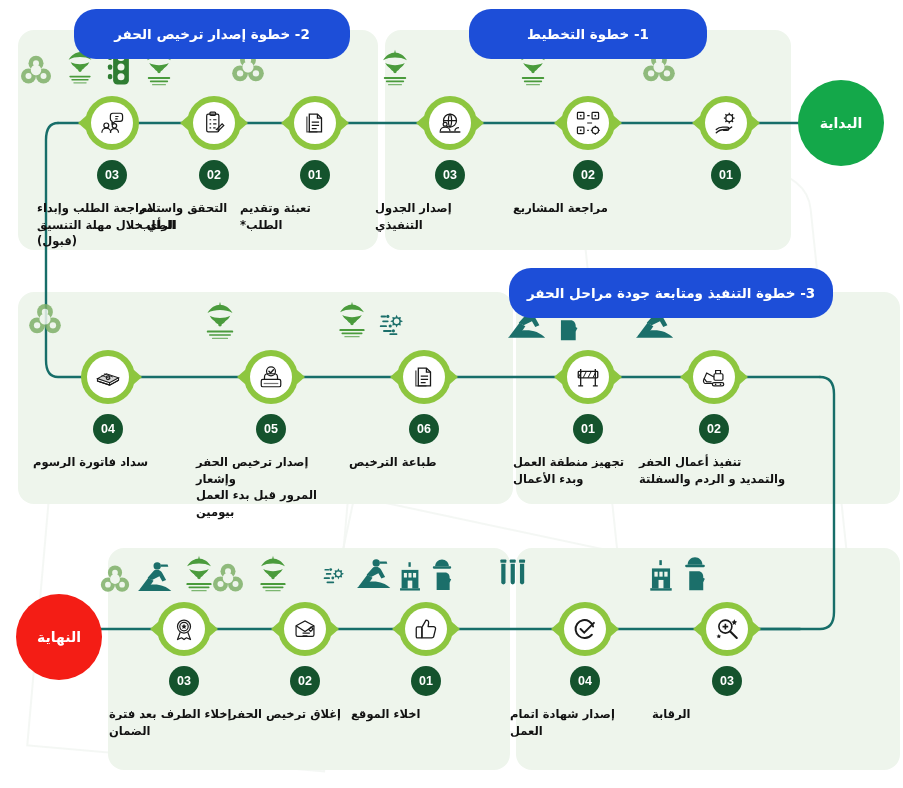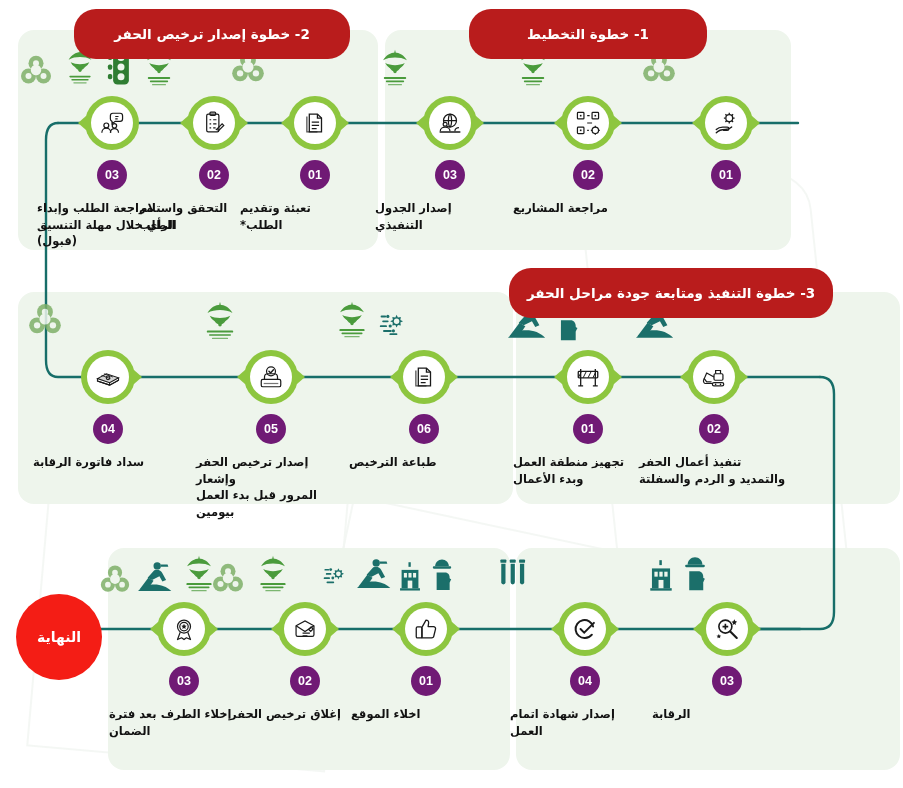--- a/index.html
+++ b/index.html
@@ -20,21 +20,21 @@
   
   .panel {
     position: absolute;
     background: #eef5ec;
     border-radius: 16px;
   }
 
   
   .pill {
     position: absolute;
-    background: #b91c1c;
+    background: #1d4ed8;
     color: #ffffff;
     border-radius: 22px;
     font-size: 13.5px;
     font-weight: bold;
     display: flex;
     align-items: center;
     justify-content: center;
     text-align: center;
     padding: 16px 16px;
     height: 50px;
@@ -73,21 +73,21 @@
   .node-inner {
     width: 42px; height: 42px; border-radius: 50%;
     background: #ffffff;
     display: flex; align-items: center; justify-content: center;
     position: relative; z-index: 2;
   }
   .node-inner svg { width: 26px; height: 26px; display: block; }
 
   .num {
     width: 30px; height: 30px; border-radius: 50%;
-    background: #701a75; color: #fff;
+    background: #14532d; color: #fff;
     font-size: 12.5px; font-weight: bold;
     display: flex; align-items: center; justify-content: center;
     margin: 10px auto 0;
     font-family: "Liberation Sans", sans-serif;
   }
   .caption {
     margin-top: 10px;
     font-size: 11.5px;
     font-weight: bold;
     color: #111111;
@@ -141,20 +141,23 @@
       <path d="M820 377 Q 834 377 834 394 L 834 612 Q 834 629 820 629 L 730 629"></path>
 
       <path d="M800 629 H 86"></path>
     </g>
   </svg>
 
   <div class="pill" style="left:469px; top:9px; width:238px;">1- خطوة التخطيط</div>
   <div class="pill" style="left:74px;  top:9px; width:276px;">2- خطوة إصدار ترخيص الحفر</div>
   <div class="pill" style="left:509px; top:268px; width:324px;">3- خطوة التنفيذ ومتابعة جودة مراحل الحفر</div>
 
+  <div class="terminal" id="start-node">
+    <span>البداية</span>
+  </div>
   <div class="terminal" id="end-node">
     <span>النهاية</span>
   </div>
 
   <div class="step" style="left:726px; top:96px;">
     <div class="deco" style="left:-30px; top:-48px;">
       <span>
         <svg width="38" height="38" viewBox="0 0 48 48">
             <g fill="#7fb069" opacity=".85">
               <circle cx="24" cy="15" r="10"></circle>
@@ -536,21 +539,21 @@
         <svg viewBox="0 0 32 32" fill="none" stroke="#1a1a1a" stroke-width="1.3">
             <path d="M3 18l11-6 15 5-11 6z" fill="#1a1a1a" fill-opacity=".18"></path>
             <path d="M3 18v3l15 5 11-6v-3"></path>
             <path d="M18 23v3M3 21l15 5 11-6"></path>
             <path d="M8 14l11 4M11 12l11 4" stroke-width="1"></path>
             <circle cx="16" cy="17" r="2.2"></circle>
           </svg>
       </div>
     </div>
     <div class="num">04</div>
-    <div class="caption">سداد فاتورة الرقابة</div>
+    <div class="caption">سداد فاتورة الرسوم</div>
   </div>
 
   <div class="step" style="left:271px; top:350px;">
     <div class="deco" style="left:-20px; top:-52px;">
       <span>
         <svg width="44" height="46" viewBox="0 0 60 62">
             <g fill="#4a9b3c">
               <path d="M30 5c-1.5 4-1 7 0 9 1-2 1.5-5 0-9z"></path>
               <path d="M13 20c4-7 11-11 17-11s13 4 17 11c-5-3-11-4-17-4s-12 1-17 4z"></path>
               <path d="M16 24c3 6 8 9 14 9s11-3 14-9c-4 2-9 3-14 3s-10-1-14-3z"></path>

